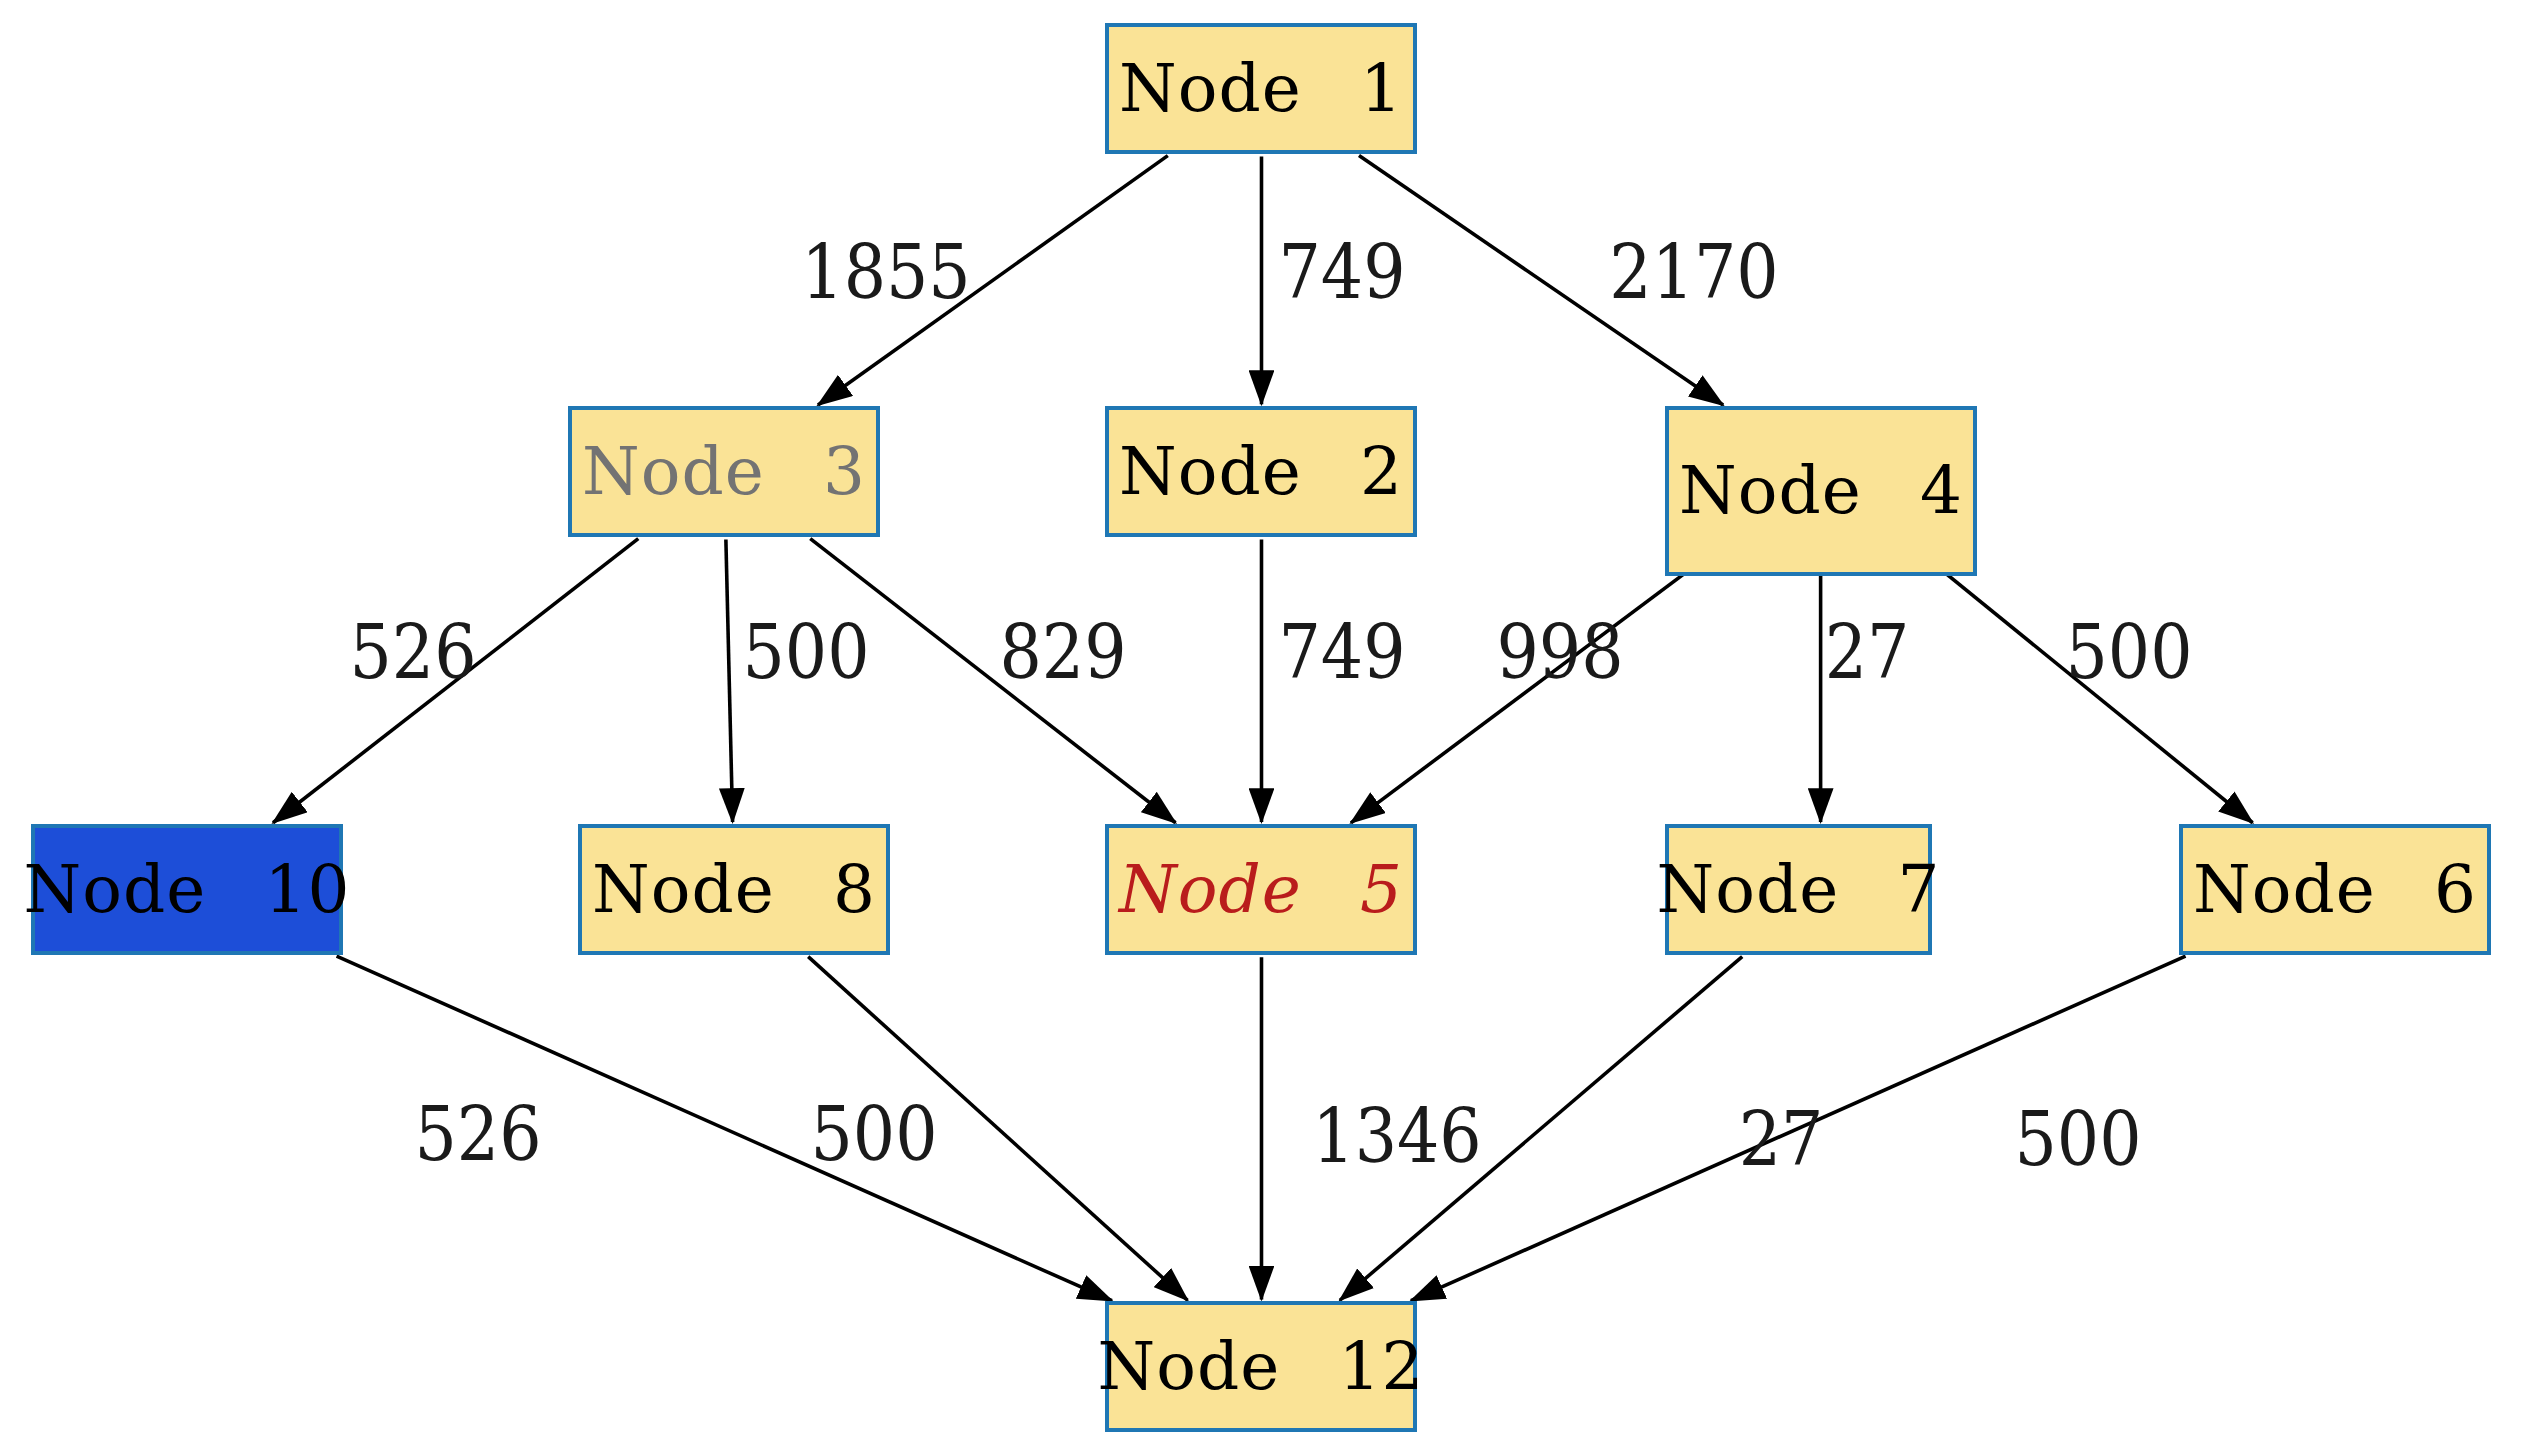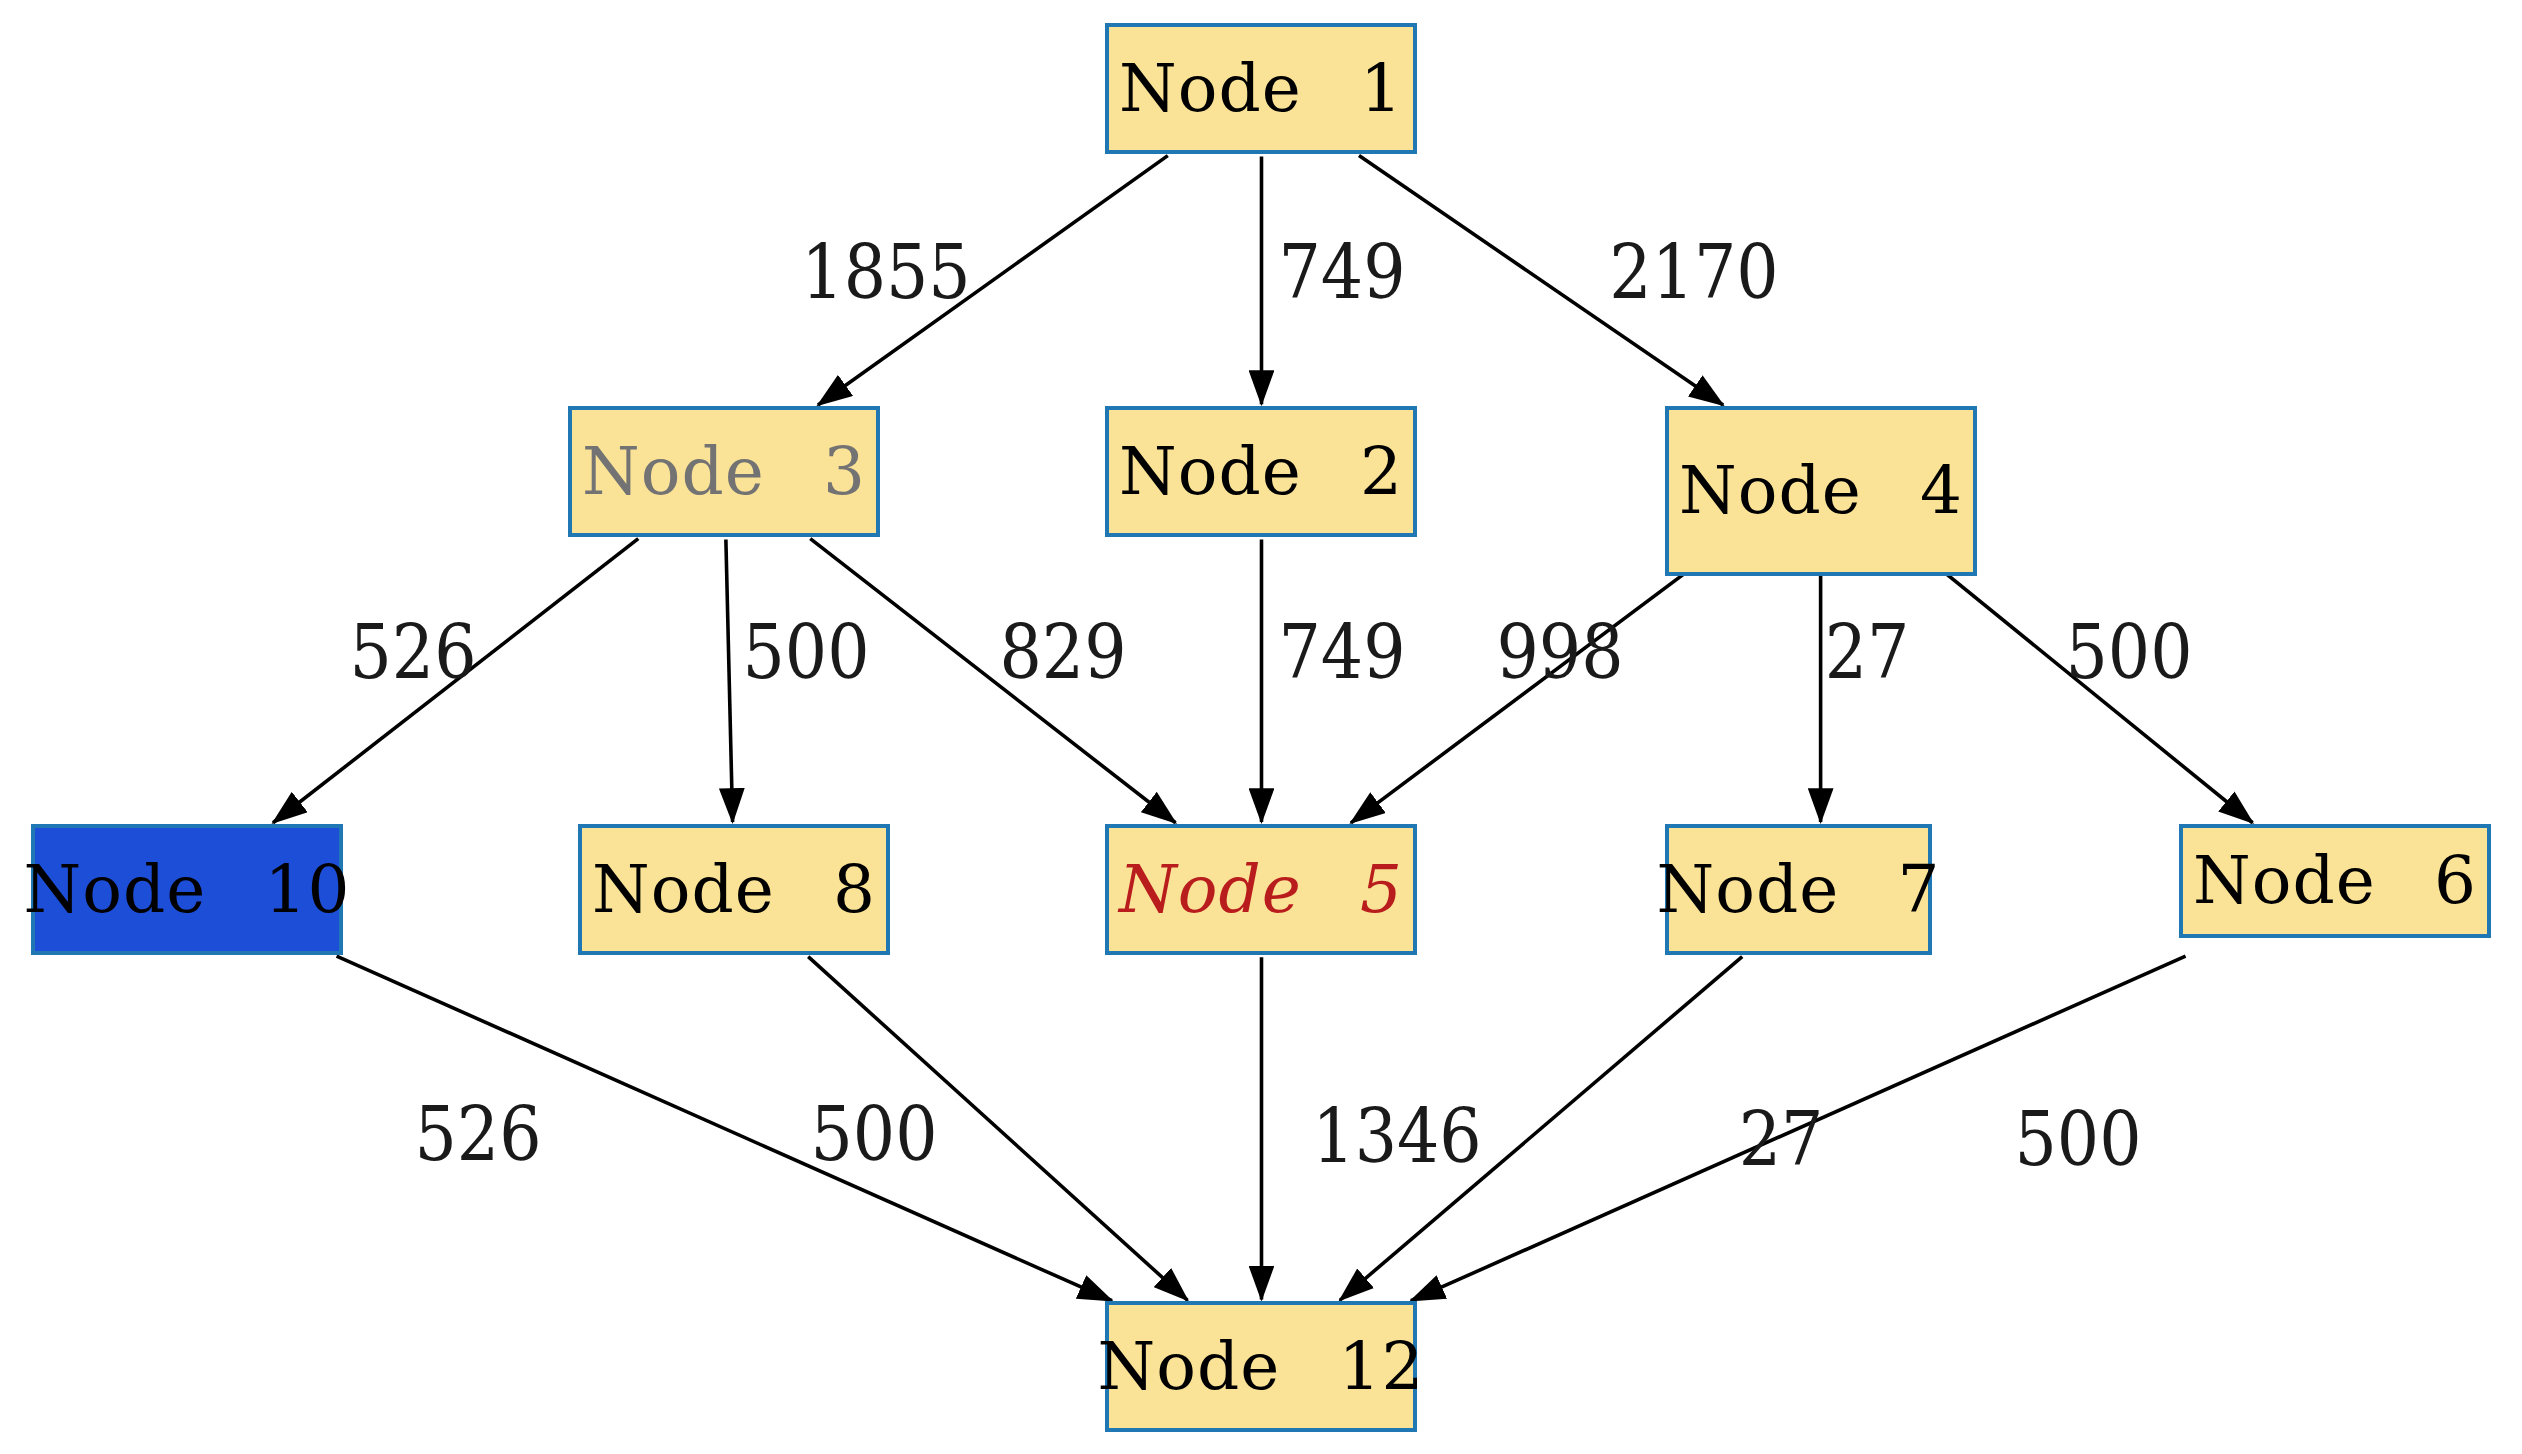--- a/index.html
+++ b/index.html
@@ -87,21 +87,21 @@
     </div>
     <div class="node" style="left: 578px; top: 824px; width: 312px; height: 131px; background: rgb(250, 227, 150); border: 4px solid rgb(31, 119, 180);">
       <span style="color: rgb(0, 0, 0);">Node 8</span>
     </div>
     <div class="node" style="left: 1105px; top: 824px; width: 312px; height: 131px; background: rgb(250, 227, 150); border: 4px solid rgb(31, 119, 180);">
       <span style="color: #b91c1c; font-style: italic;">Node 5</span>
     </div>
     <div class="node" style="left: 1665px; top: 824px; width: 267px; height: 131px; background: rgb(250, 227, 150); border: 4px solid rgb(31, 119, 180);">
       <span style="color: rgb(0, 0, 0);">Node 7</span>
     </div>
-    <div class="node" style="left: 2179px; top: 824px; width: 312px; height: 114px; background: rgb(250, 227, 150); border: 4px solid rgb(31, 119, 180); text-align: right;">
+    <div class="node" style="left: 2179px; top: 824px; width: 312px; height: 131px; background: rgb(250, 227, 150); border: 4px solid rgb(31, 119, 180); text-align: right;">
       <span style="color: rgb(0, 0, 0);">Node 6</span>
     </div>
     <div class="node" style="left: 1105px; top: 1301px; width: 312px; height: 131px; background: rgb(250, 227, 150); border: 4px solid rgb(31, 119, 180);">
       <span style="color: rgb(0, 0, 0);">Node 12</span>
     </div>
     <div class="edge-label" style="left: 886px; top: 272px; color: rgb(26, 26, 26);">1855</div>
     <div class="edge-label" style="left: 1342px; top: 272px; color: rgb(26, 26, 26);">749</div>
     <div class="edge-label" style="left: 1694px; top: 272px; color: rgb(26, 26, 26);">2170</div>
     <div class="edge-label" style="left: 413px; top: 652px; color: rgb(26, 26, 26);">526</div>
     <div class="edge-label" style="left: 806px; top: 652px; color: rgb(26, 26, 26);">500</div>

